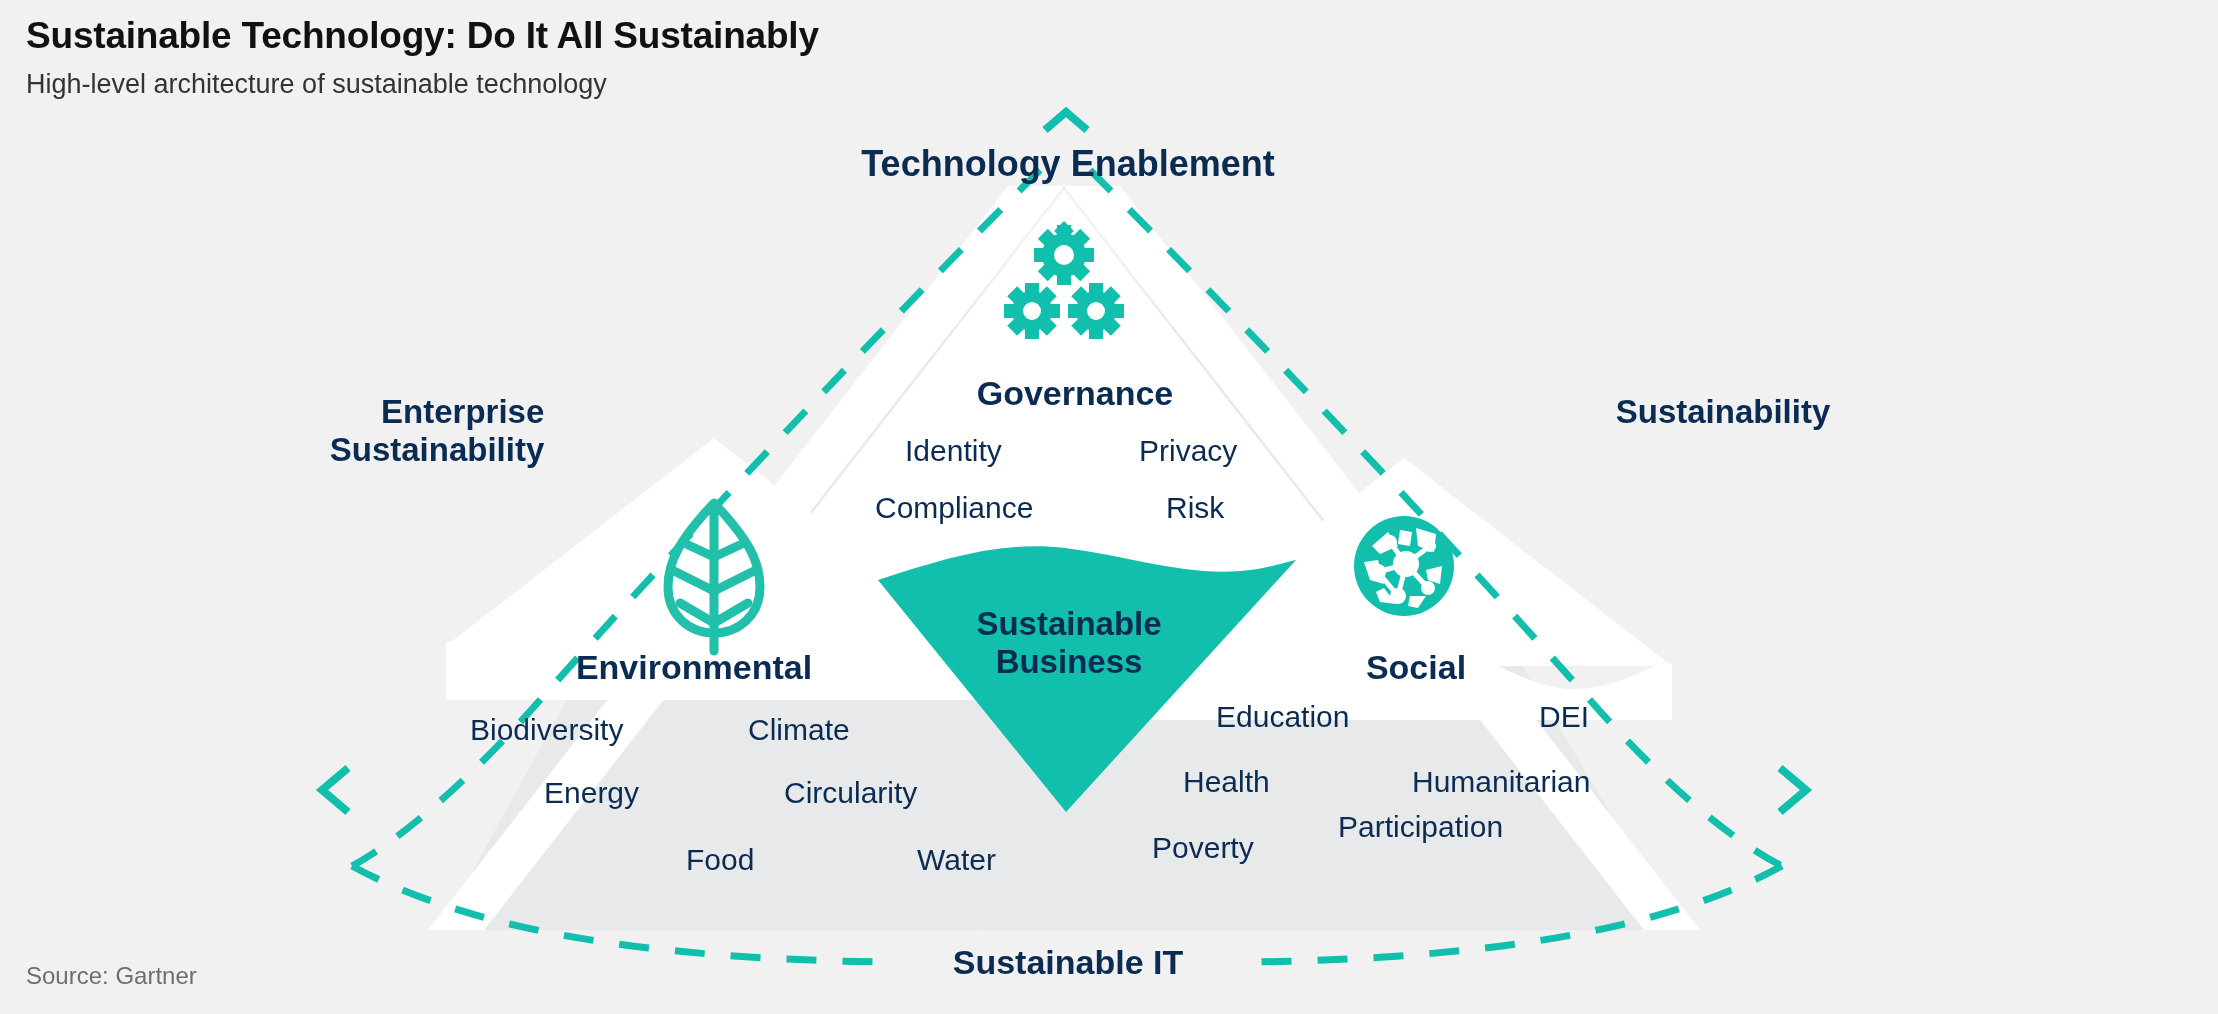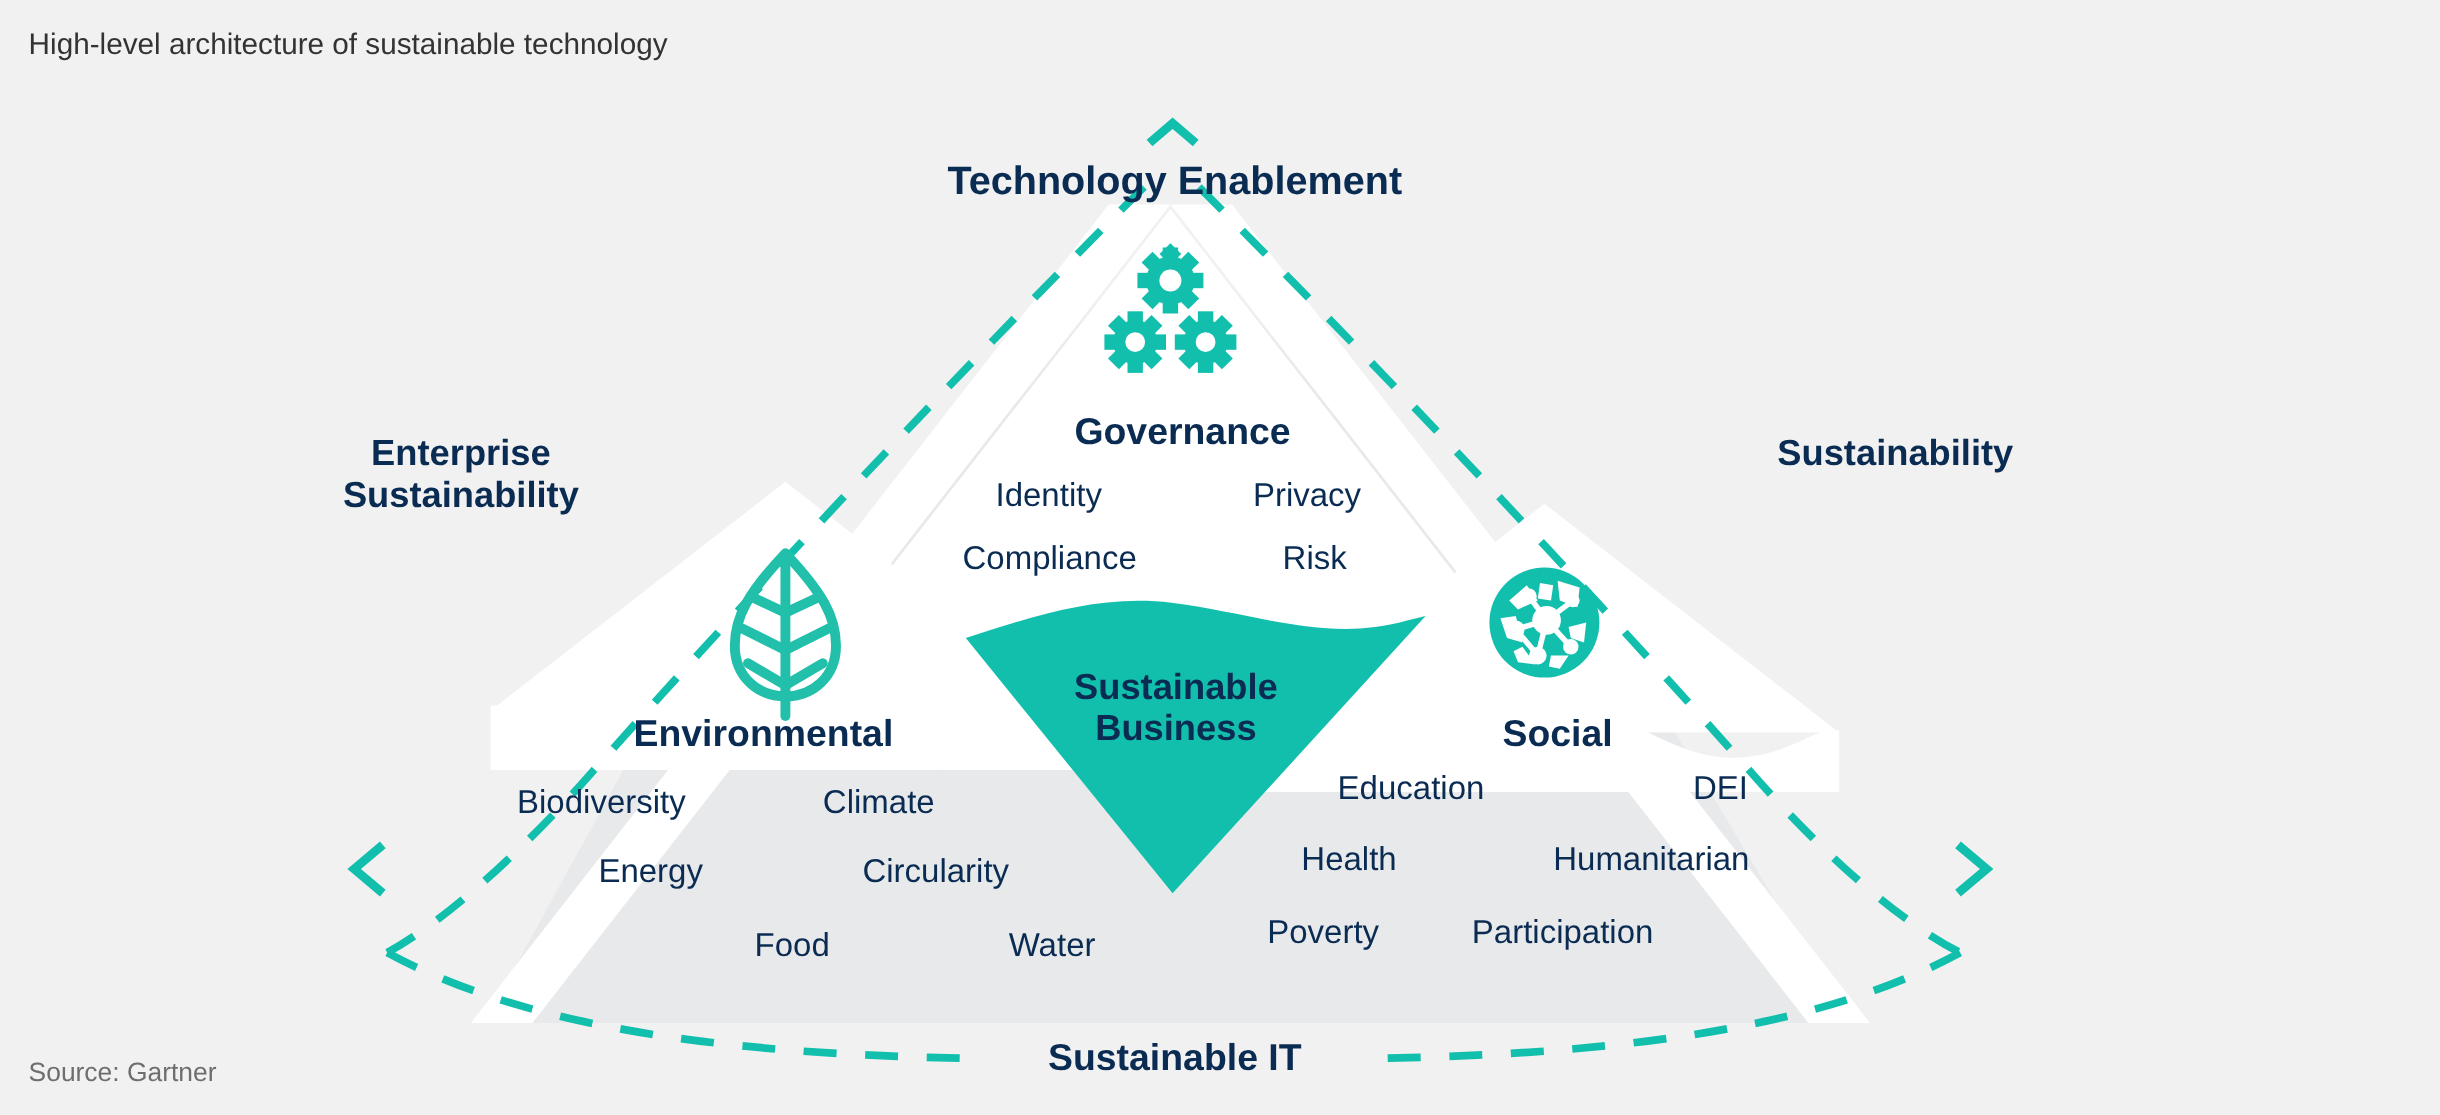--- a/index.html
+++ b/index.html
@@ -101,20 +101,21 @@
   }
 
   .ctr { transform: translateX(-50%); }
 </style>
 </head>
 <body>
 
 <div id="stage">
 
   <div class="hdr">
+    <h1 class="hdr-title">Sustainable Technology: Do It All Sustainably</h1>
     <p class="hdr-sub">High-level architecture of sustainable technology</p>
   </div>
 
   <div class="source">Source: Gartner</div>
 
   <svg id="art" viewBox="0 0 2218 1014">
     <defs>
       <clipPath id="bigTriClip">
         <polygon points="1064,185 1650,930 478,930"></polygon>
       </clipPath>
@@ -272,21 +273,21 @@
         <line x1="24" y1="22" x2="2" y2="-2"></line>
         <line x1="-6" y1="30" x2="2" y2="-2"></line>
         <line x1="-26" y1="6" x2="-6" y2="30"></line>
       </g>
       <circle cx="0" cy="0" r="50" fill="none" stroke="#12BFAD" stroke-width="0"></circle>
     </g>
   </svg>
 
   <div class="lbl lbl-outer ctr" style="left:1068px; top:143px; font-size:36px;text-align:center;">Technology Enablement</div>
 
-  <div class="lbl lbl-outer ctr" style="left:419px; top:393px;">
+  <div class="lbl lbl-outer ctr" style="left:437px; top:393px;text-align:right;">
     <div>Enterprise</div>
     <div>Sustainability</div>
   </div>
 
   <div class="lbl lbl-outer ctr" style="left:1723px; top:393px;">
     <div>Sustainability</div>
   </div>
 
   <div class="lbl lbl-outer ctr" style="left:1068px; top:943px; font-size:34px;">Sustainable IT</div>
 
@@ -308,15 +309,15 @@
   <div class="lbl lbl-item" style="left:784px; top:776px;">Circularity</div>
   <div class="lbl lbl-item" style="left:686px; top:843px;">Food</div>
   <div class="lbl lbl-item" style="left:917px; top:843px;">Water</div>
 
   <div class="lbl lbl-pillar ctr" style="left:1400px; top:648px; font-size:34px;margin-left:16px;">Social</div>
   <div class="lbl lbl-item" style="left:1216px; top:700px;">Education</div>
   <div class="lbl lbl-item" style="left:1539px; top:700px;">DEI</div>
   <div class="lbl lbl-item" style="left:1183px; top:765px;">Health</div>
   <div class="lbl lbl-item" style="left:1412px; top:765px;">Humanitarian</div>
   <div class="lbl lbl-item" style="left:1152px; top:831px;">Poverty</div>
-  <div class="lbl lbl-item" style="left:1338px; top:831px;">Participation</div>
+  <div class="lbl lbl-item" style="left:1338px; top:810px;">Participation</div>
 
 </div>
 
 </body></html>

